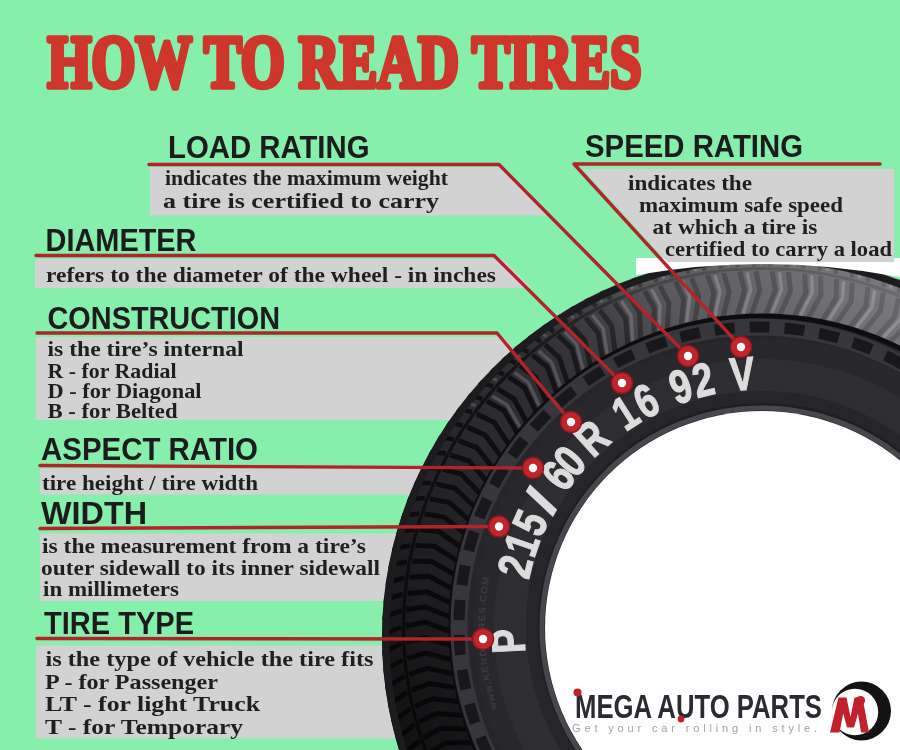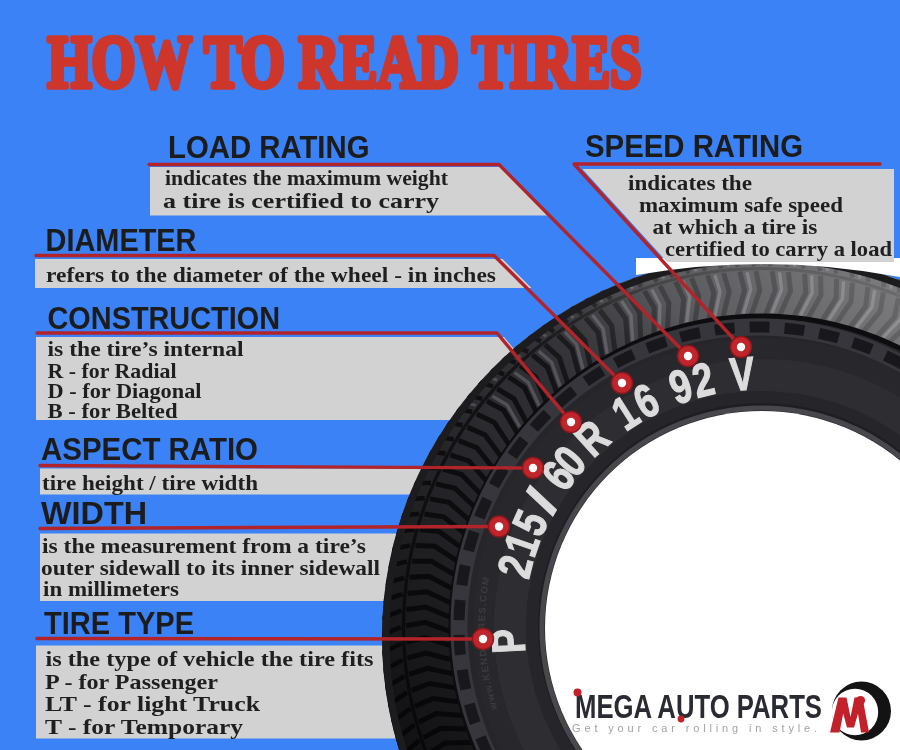--- a/index.html
+++ b/index.html
@@ -1,16 +1,16 @@
 <!DOCTYPE html>
 <html><head>
 <meta charset="utf-8">
 <style>
 html,body{margin:0;padding:0;background:#ffffff;}
-#page{position:relative;width:900px;height:750px;overflow:hidden;background:#3b82f6;-webkit-font-smoothing:antialiased;}
+#page{position:relative;width:900px;height:750px;overflow:hidden;background:#86efac;-webkit-font-smoothing:antialiased;}
 text{-webkit-font-smoothing:antialiased;}
 </style>
 </head>
 <body>
 <div id="page">
 <svg width="900" height="750" viewBox="0 0 900 750" style="opacity:0.999">
 <defs>
 <clipPath id="treadclip">
           <path d="M1146,637 A382,382 0 1 0 382,637 A382,382 0 1 0 1146,637 Z M1073,627 A311,311 0 1 0 451,627 A311,311 0 1 0 1073,627 Z" fill-rule="evenodd"></path>
         </clipPath>

